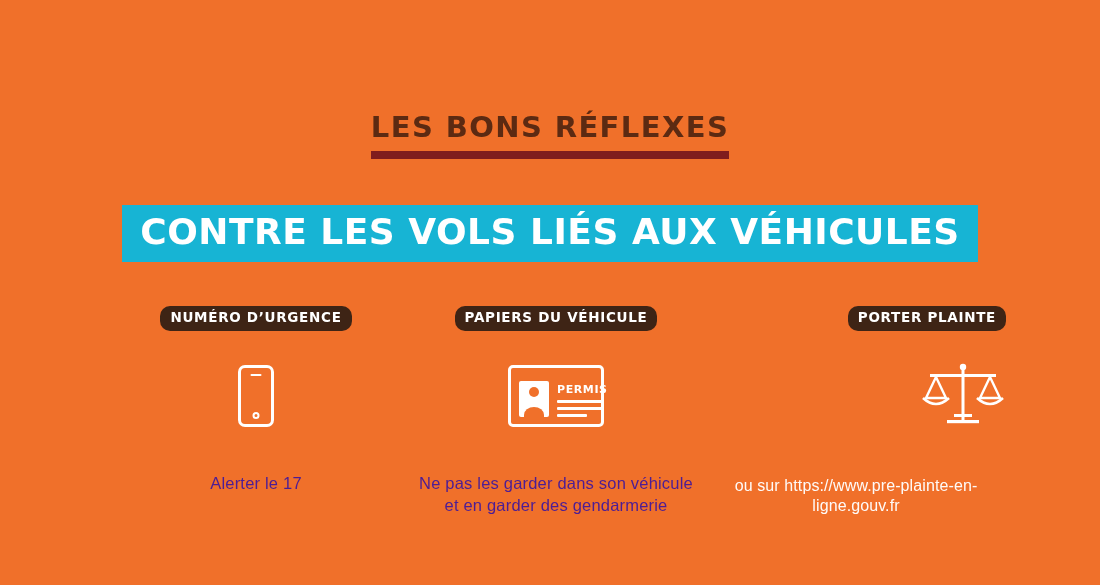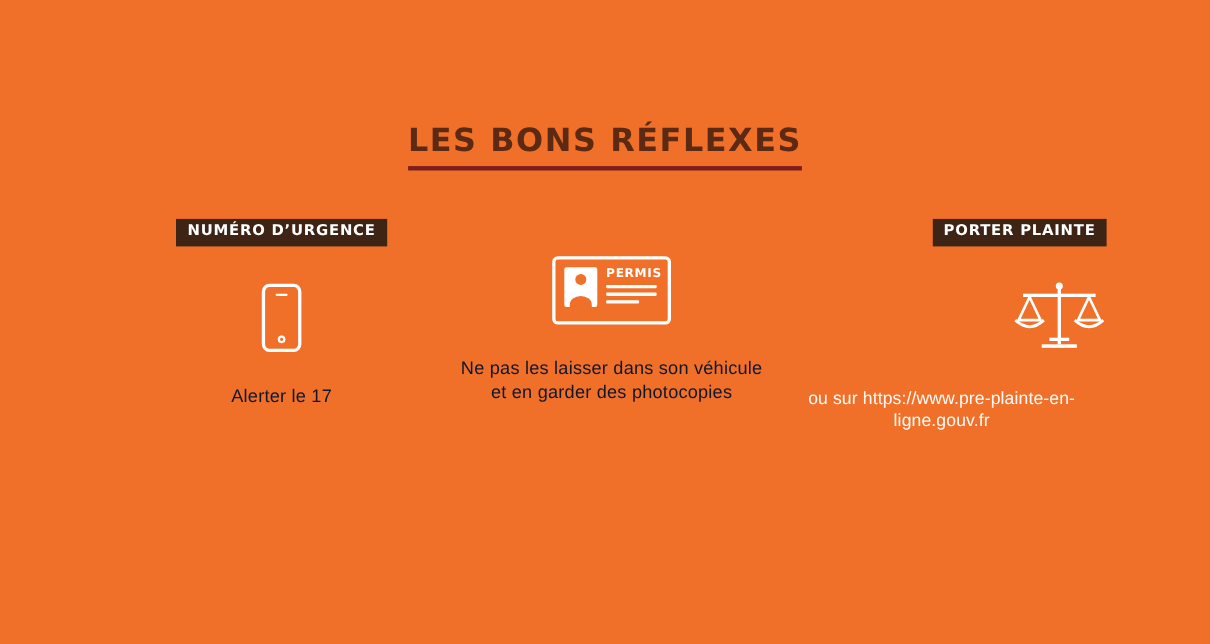--- a/index.html
+++ b/index.html
@@ -30,21 +30,21 @@
   }
   .kicker {
     display: inline-block;
     font-size: 29px;
     font-weight: bold;
     letter-spacing: 1.4px;
     color: #5c2a12;
     text-transform: uppercase;
     font-family: "DejaVu Sans", sans-serif;
     padding-bottom: 9px;
-    border-bottom: 4px solid #7f1d1d;
+    border-bottom: 8px solid #7f1d1d;
     line-height: 1.05;
   }
 
   .banner-wrap {
     margin-top: 46px;
     text-align: center;
   }
   .banner {
     display: inline-block;
     background: #17b4d4;
@@ -83,33 +83,34 @@
     background: #3e2415;
     color: #ffffff;
     font-family: "DejaVu Sans", sans-serif;
     font-weight: bold;
     font-size: 13.5px;
     letter-spacing: 0.7px;
     text-transform: uppercase;
     padding: 5px 10px 6px 10px;
     line-height: 1;
     white-space: nowrap;
+    border-radius: 10px;
   }
 
   .icon-box {
     height: 86px;
     margin-top: 22px;
     display: flex;
     align-items: center;
     justify-content: center;
   }
 
   .caption {
-    margin-top: 18px;
-    color: #0f172a;
+    margin-top: 34px;
+    color: #4c1d95;
     font-size: 16.5px;
     line-height: 1.32;
     font-family: "Liberation Sans", sans-serif;
     letter-spacing: 0.2px;
   }
   .subcaption {
     margin-top: 3px;
     color: #ffffff;
     font-size: 16px;
     line-height: 1.25;
@@ -145,27 +146,27 @@
     transform: translateX(-50%);
     width: 7px;
     height: 7px;
     border-radius: 50%;
     border: 2px solid #ffffff;
     box-sizing: border-box;
   }
 
   
   .permis {
-    width: 108px;
+    width: 96px;
     height: 62px;
     border: 3px solid #ffffff;
     border-radius: 5px;
     box-sizing: border-box;
     display: flex;
-    align-items: flex-start;
+    align-items: flex-end;
     padding: 7px 8px;
     gap: 8px;
   }
   .permis-photo {
     width: 30px;
     height: 36px;
     background: #ffffff;
     border-radius: 2px;
     position: relative;
     flex: none;
@@ -224,46 +225,50 @@
 </style>
 </head>
 <body>
 
 <div class="poster">
 
   <div class="kicker-wrap">
     <div class="kicker">LES BONS RÉFLEXES</div>
   </div>
 
+  <div class="banner-wrap">
+    <div class="banner">CONTRE LES VOLS LIÉS AUX VÉHICULES</div>
+  </div>
 
   <div class="columns">
 
     <div class="col col-1">
       <div class="tag">NUMÉRO D’URGENCE</div>
       <div class="icon-box">
         <div class="phone"></div>
       </div>
       <div class="caption">Alerter le 17</div>
     </div>
 
     <div class="col col-2">
+      <div class="tag">PAPIERS DU VÉHICULE</div>
       <div class="icon-box">
         <div class="permis">
           <div class="permis-photo"></div>
           <div class="permis-lines">
             <div class="permis-title">PERMIS</div>
             <div class="ln w1"></div>
             <div class="ln w2"></div>
             <div class="ln w3"></div>
           </div>
         </div>
       </div>
       <div class="caption">
-        <div>Ne pas les laisser dans son véhicule</div>
-        <div>et en garder des photocopies</div>
+        <div>Ne pas les garder dans son véhicule</div>
+        <div>et en garder des gendarmerie</div>
       </div>
     </div>
 
     <div class="col col-3">
       <div class="tag">PORTER PLAINTE</div>
       <div class="icon-box">
         <svg class="scales" width="86" height="68" viewBox="0 0 86 68">
 
           <rect x="41.5" y="4" width="3" height="54" fill="#ffffff"></rect>
 

